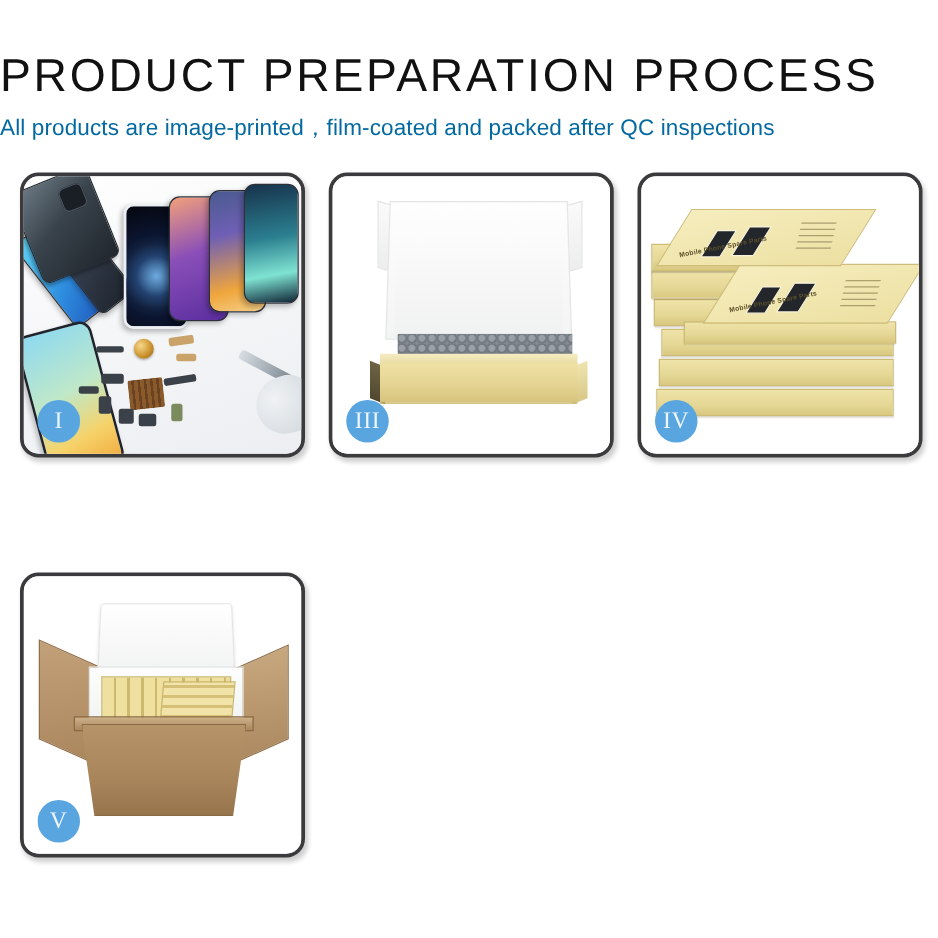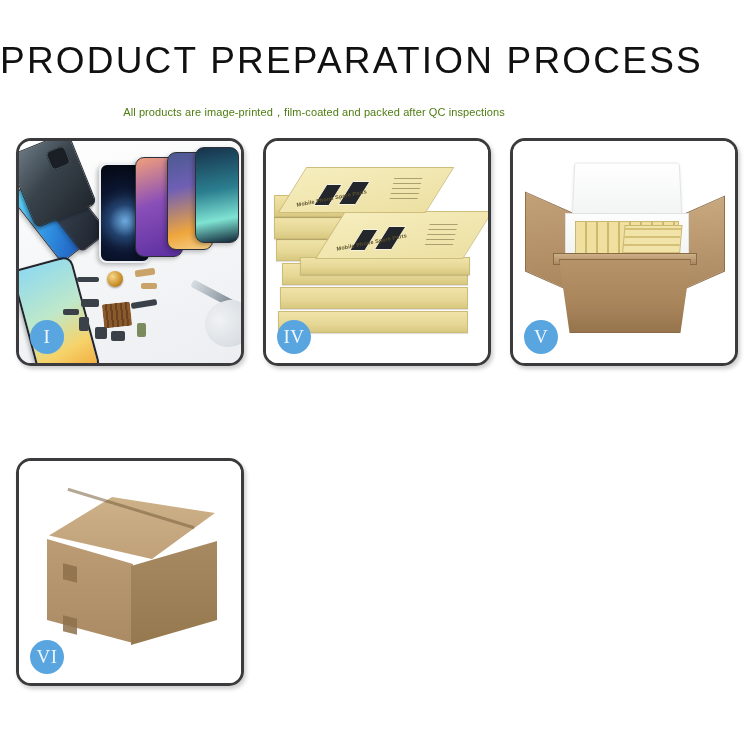--- a/index.html
+++ b/index.html
@@ -9,36 +9,36 @@
     font-family: "Liberation Sans", sans-serif;
     overflow: hidden;
   }
   #page {
     position: relative;
     width: 750px; height: 750px;
     background: #ffffff;
   }
 
   
-  .header { position: absolute; top: 0; left: 0; width: 628px; text-align: center; }
+  .header { position: absolute; top: 0; left: 0; width: 628px; text-align: left; }
   .title {
     margin-top: 42px;
     font-size: 37px;
     font-weight: 400;
     letter-spacing: 2.2px;
     color: #111111;
     line-height: 1.05;
     white-space: nowrap;
   }
   .subtitle {
-    margin-top: 24px;
-    font-size: 11px;
+    margin-top: 9px;
+    font-size: 18px;
     font-weight: 400;
     letter-spacing: .1px;
-    color: #4d7c0f;
+    color: #0369a1;
     white-space: nowrap;
   }
 
   
   .grid {
     position: absolute;
     left: 16px; top: 138px;
     width: 722px; height: 548px;
     display: grid;
     grid-template-columns: repeat(3, 228px);
@@ -343,20 +343,34 @@
         <div class="part" style="left:118px;top:182px;width:9px;height:14px;background:#7c8b5e;"></div>
         <div class="part" style="left:44px;top:168px;width:16px;height:6px;"></div>
         <div class="part" style="left:36px;top:190px;width:9px;height:12px;background:#9fd3de;"></div>
         <div class="tweezer"></div>
         <div class="hand"></div>
       </div>
       <div class="badge">I</div>
     </div>
 
 
+    <div class="panel">
+      <div class="stage p3">
+        <div class="lid-flapL"></div>
+        <div class="lid-flapR"></div>
+        <div class="lid-back"></div>
+        <div class="foam-inner"></div>
+        <div class="grayfill"></div>
+        <div class="ybox-rim"></div>
+        <div class="ybox-left"></div>
+        <div class="ybox-right"></div>
+        <div class="ybox-front"></div>
+      </div>
+      <div class="badge">III</div>
+    </div>
 
     <div class="panel">
       <div class="stage p4">
         <div class="stack">
 
           <div class="sbox" style="left:4px;  top:150px; width:190px; height:22px;"></div>
           <div class="sbox" style="left:6px;  top:126px; width:188px; height:22px;"></div>
           <div class="sbox" style="left:8px;  top:102px; width:186px; height:22px;"></div>
           <div class="sbox" style="left:2px;  top: 78px; width:120px; height:22px;"></div>
           <div class="sbox" style="left:0px;  top: 56px; width:116px; height:22px;"></div>
@@ -396,26 +410,15 @@
         <div class="foam-lid"></div>
         <div class="foam-box"></div>
         <div class="ybars"></div>
         <div class="ybars2"></div>
         <div class="car-rim"></div>
         <div class="car-body"></div>
       </div>
       <div class="badge">V</div>
     </div>
 
-    <div class="panel">
-      <div class="stage p6">
-        <div class="ctn-top"></div>
-        <div class="ctn-front"></div>
-        <div class="ctn-side"></div>
-        <div class="ctn-seam"></div>
-        <div class="ctn-tape1"></div>
-        <div class="ctn-tape2"></div>
-      </div>
-      <div class="badge">VI</div>
-    </div>
 
   </div>
 </div>
 
 </body></html>

